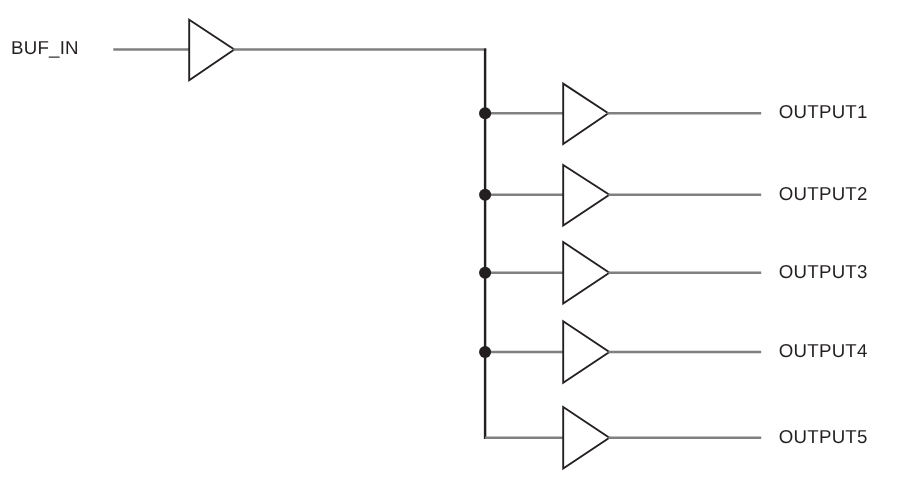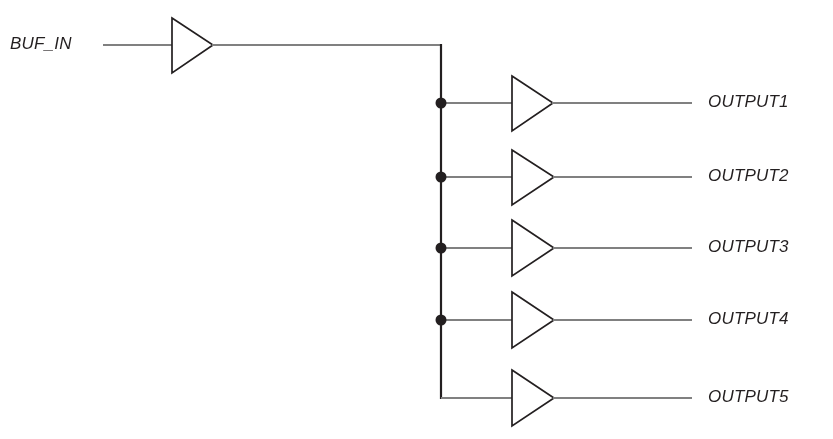--- a/index.html
+++ b/index.html
@@ -10,21 +10,20 @@
   }
   body {
     font-family: "Liberation Sans", sans-serif;
   }
   #diagram-root {
     position: relative;
     width: 833px;
     height: 439px;
     background: #ffffff;
     overflow: hidden;
-    font-style: italic;
   }
   #schematic-svg {
     position: absolute;
     left: 0;
     top: 0;
     width: 833px;
     height: 439px;
     display: block;
   }
   .net-label {

